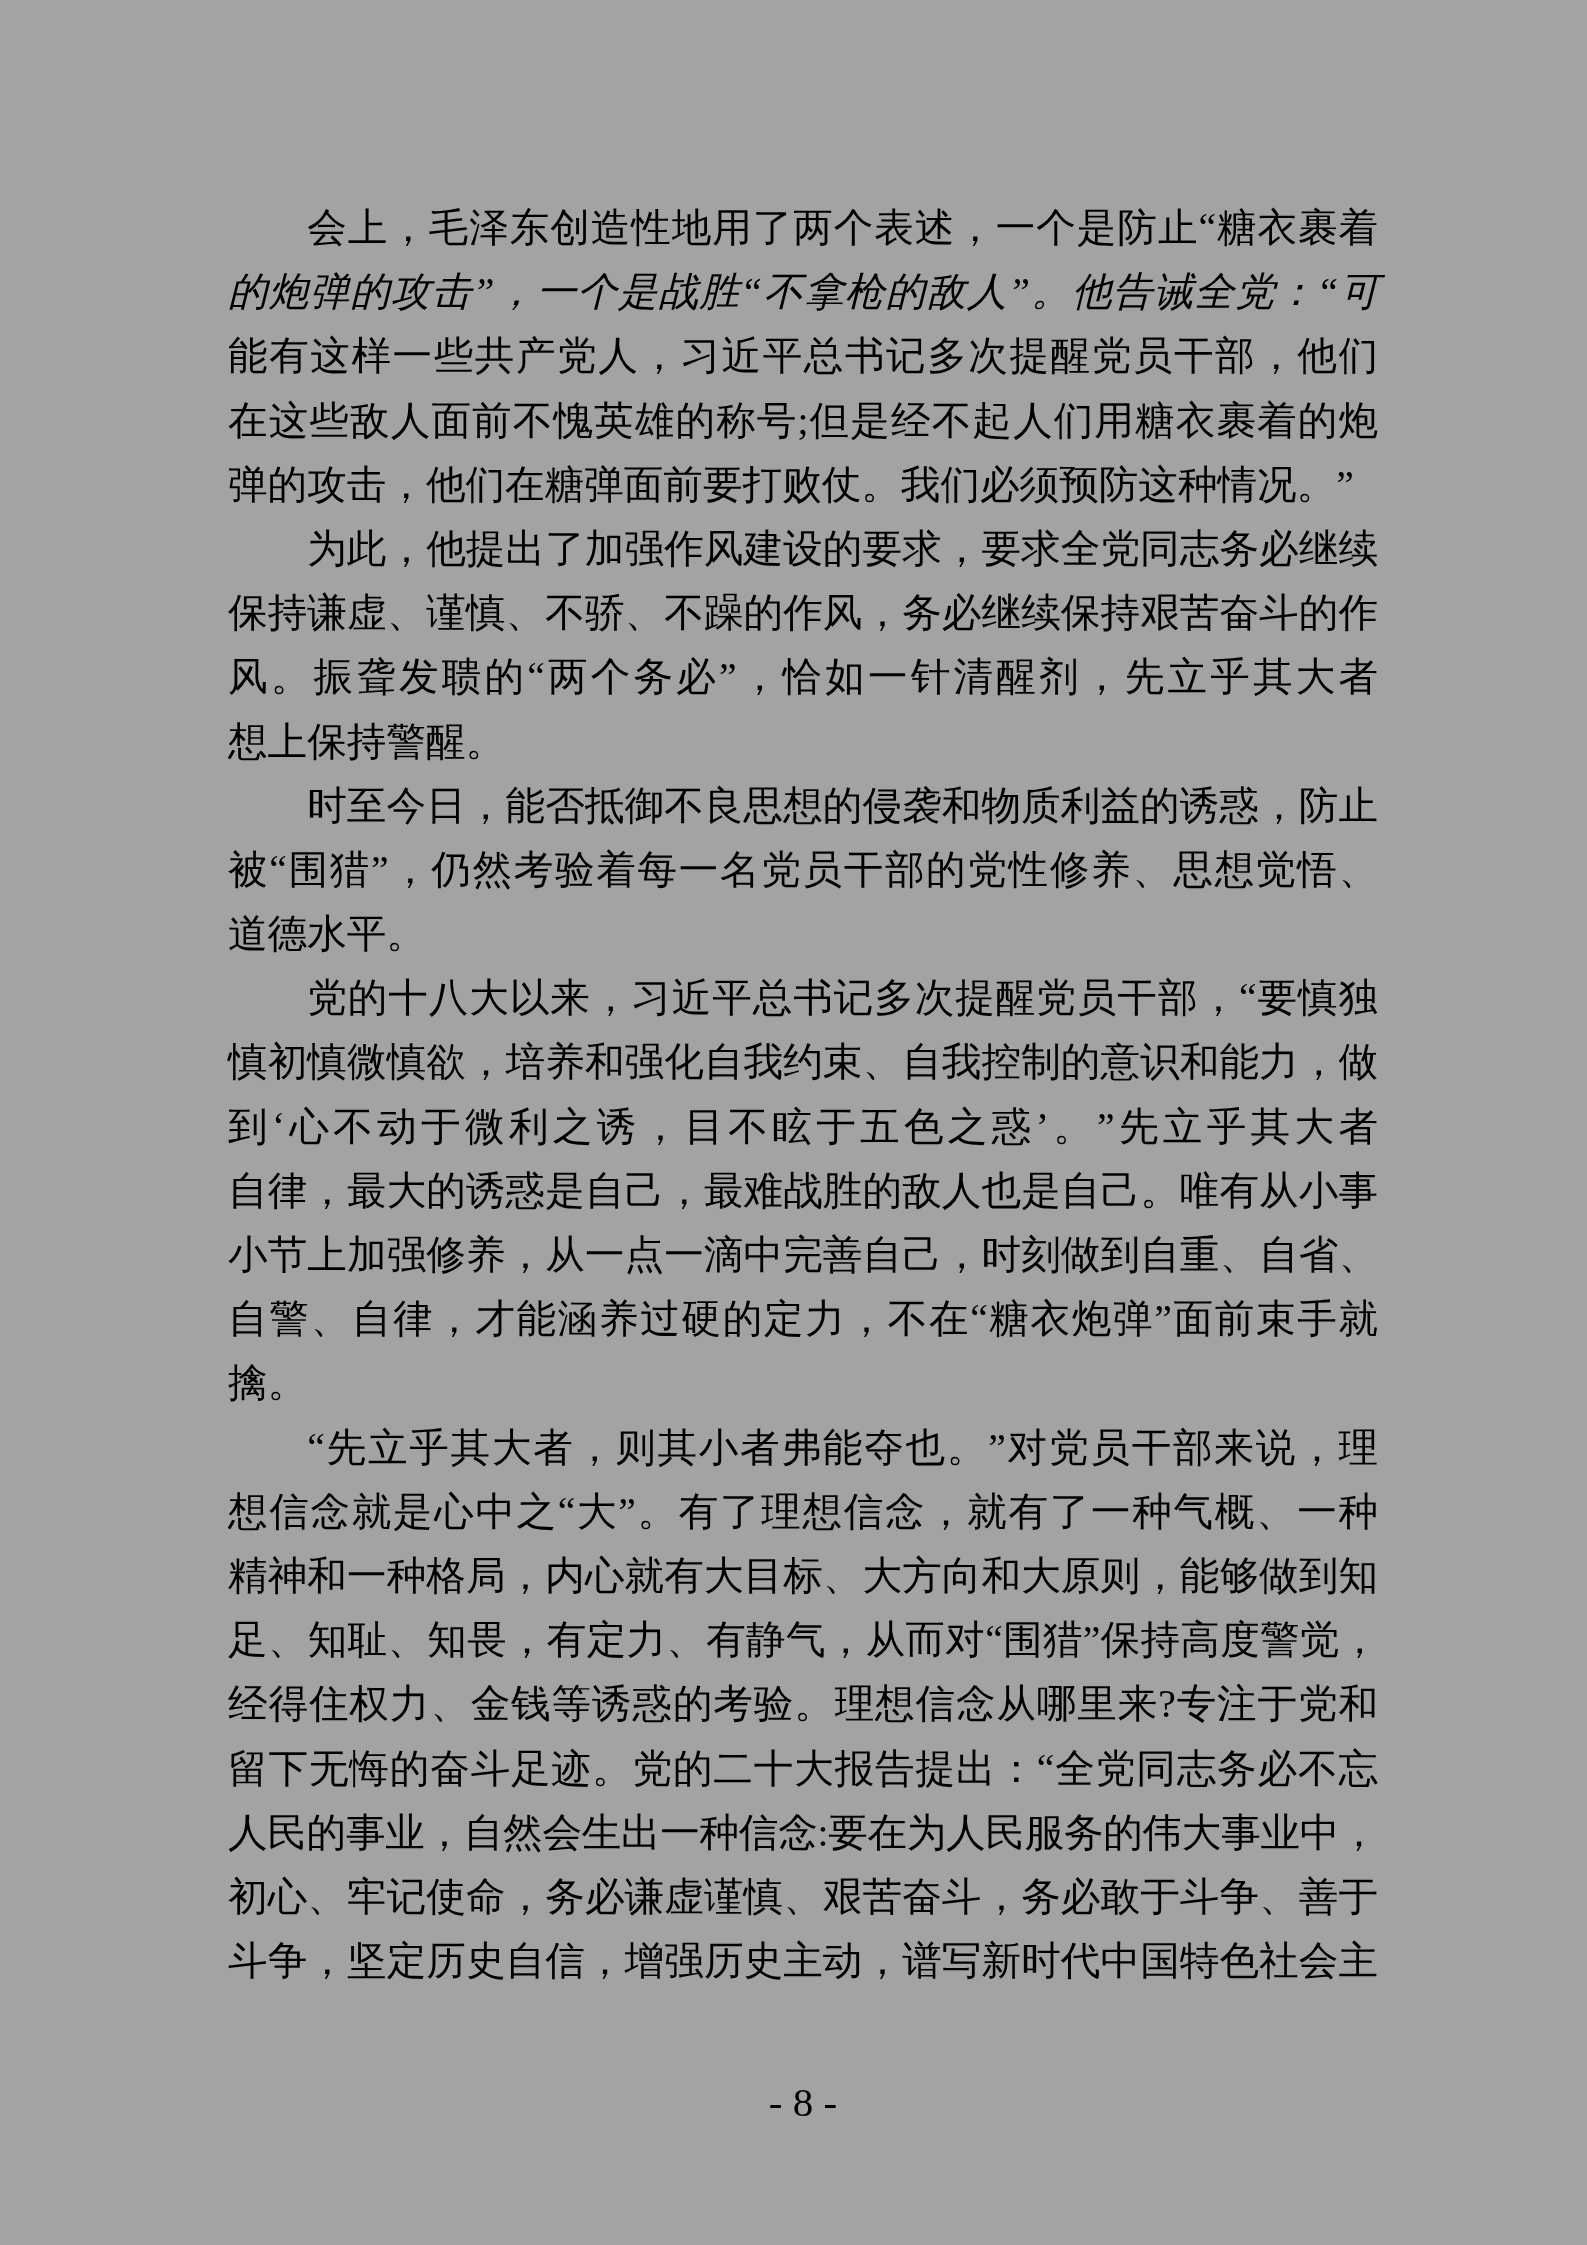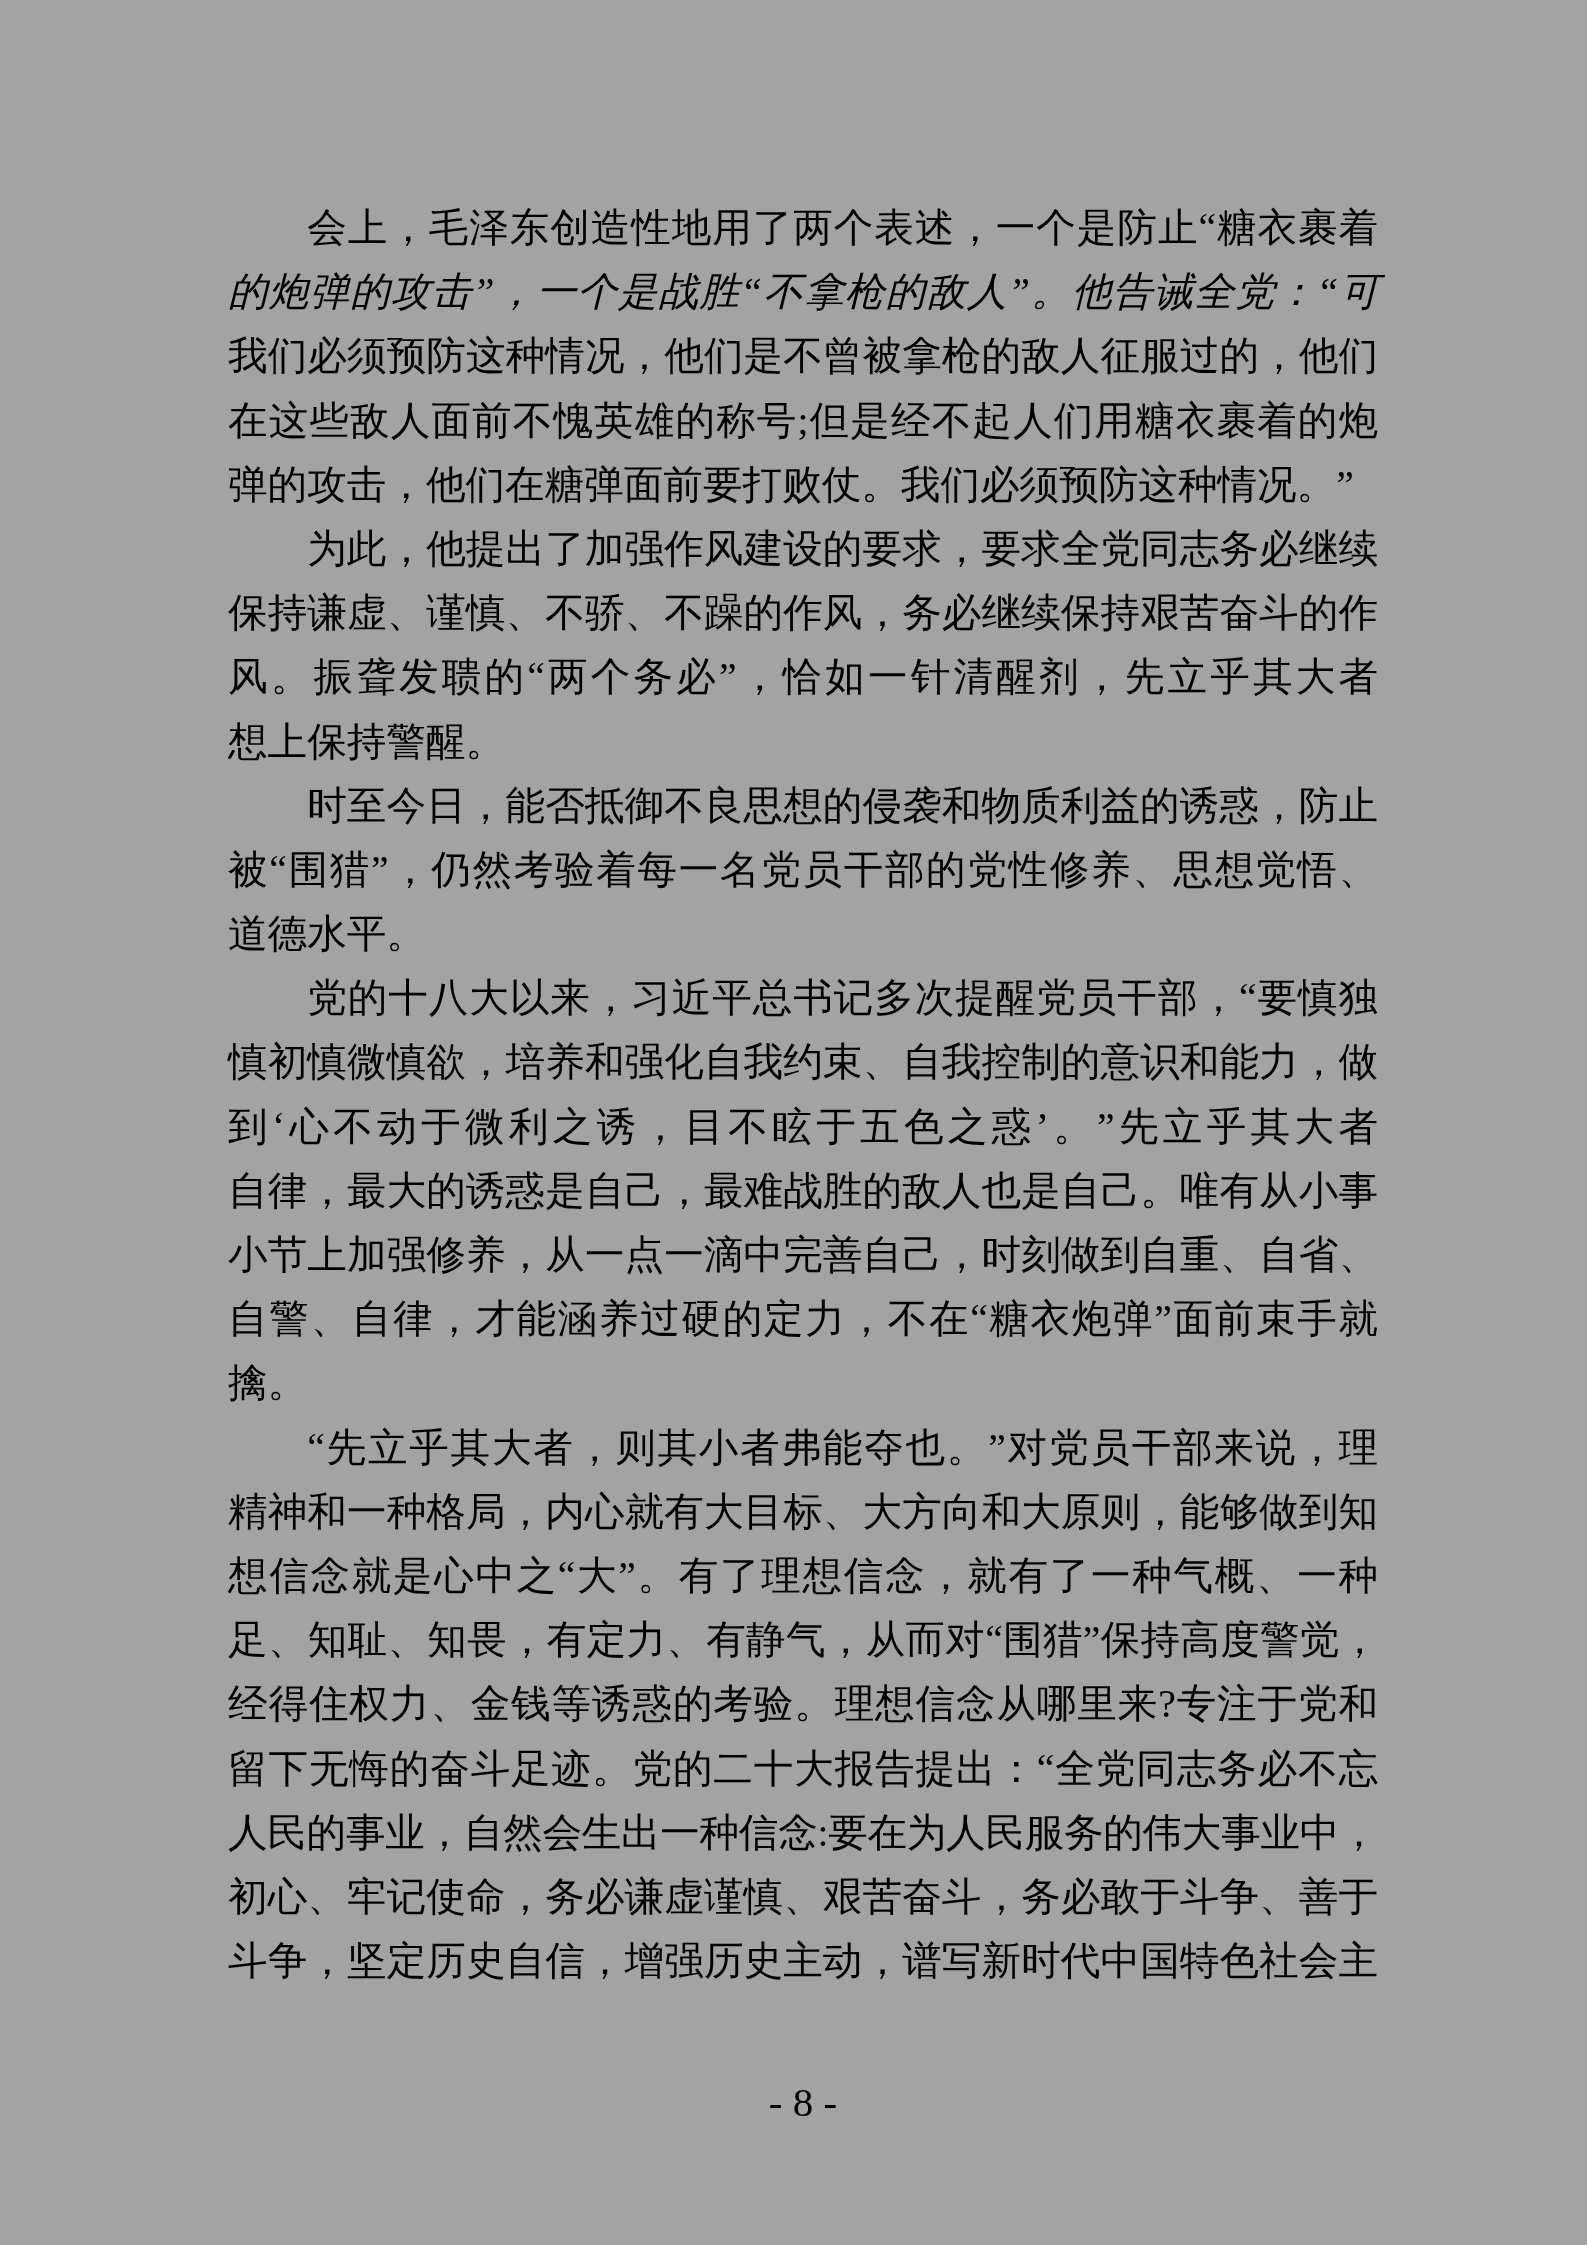--- a/index.html
+++ b/index.html
@@ -56,21 +56,21 @@
   }
 </style>
 </head>
 <body>
 
 <div class="page">
   <main class="text-block" id="text-block">
       <div class="paragraph">
         <div class="line first">会上，毛泽东创造性地用了两个表述，一个是防止“糖衣裹着</div>
         <div class="line" style="letter-spacing: -1.26667px; font-style: italic;">的炮弹的攻击”，一个是战胜“不拿枪的敌人”。他告诫全党：“可</div>
-        <div class="line">我们必须预防这种情况，他们是不曾被拿枪的敌人征服过的，他们</div>
+        <div class="line">能有这样一些共产党人，习近平总书记多次提醒党员干部，他们</div>
         <div class="line">在这些敌人面前不愧英雄的称号;但是经不起人们用糖衣裹着的炮</div>
         <div class="line para-end">弹的攻击，他们在糖弹面前要打败仗。我们必须预防这种情况。”</div>
       </div>
       <div class="paragraph">
         <div class="line first">为此，他提出了加强作风建设的要求，要求全党同志务必继续</div>
         <div class="line">保持谦虚、谨慎、不骄、不躁的作风，务必继续保持艰苦奋斗的作</div>
         <div class="line">风。振聋发聩的“两个务必”，恰如一针清醒剂，先立乎其大者</div>
         <div class="line para-end">想上保持警醒。</div>
       </div>
       <div class="paragraph">
@@ -82,22 +82,22 @@
         <div class="line first">党的十八大以来，习近平总书记多次提醒党员干部，“要慎独</div>
         <div class="line">慎初慎微慎欲，培养和强化自我约束、自我控制的意识和能力，做</div>
         <div class="line">到‘心不动于微利之诱，目不眩于五色之惑’。”先立乎其大者</div>
         <div class="line">自律，最大的诱惑是自己，最难战胜的敌人也是自己。唯有从小事</div>
         <div class="line">小节上加强修养，从一点一滴中完善自己，时刻做到自重、自省、</div>
         <div class="line">自警、自律，才能涵养过硬的定力，不在“糖衣炮弹”面前束手就</div>
         <div class="line para-end">擒。</div>
       </div>
       <div class="paragraph">
         <div class="line first">“先立乎其大者，则其小者弗能夺也。”对党员干部来说，理</div>
+        <div class="line">想信念就是心中之“大”。有了理想信念，就有了一种气概、一种</div>
         <div class="line">精神和一种格局，内心就有大目标、大方向和大原则，能够做到知</div>
-        <div class="line">想信念就是心中之“大”。有了理想信念，就有了一种气概、一种</div>
         <div class="line" style="letter-spacing: -1.26667px;">足、知耻、知畏，有定力、有静气，从而对“围猎”保持高度警觉，</div>
         <div class="line">经得住权力、金钱等诱惑的考验。理想信念从哪里来?专注于党和</div>
         <div class="line">留下无悔的奋斗足迹。党的二十大报告提出：“全党同志务必不忘</div>
         <div class="line" style="letter-spacing: -0.606667px;">人民的事业，自然会生出一种信念:要在为人民服务的伟大事业中，</div>
         <div class="line">初心、牢记使命，务必谦虚谨慎、艰苦奋斗，务必敢于斗争、善于</div>
         <div class="line">斗争，坚定历史自信，增强历史主动，谱写新时代中国特色社会主</div>
       </div>
     </main>
   <footer class="page-footer">
     <span>- 8 -</span>

